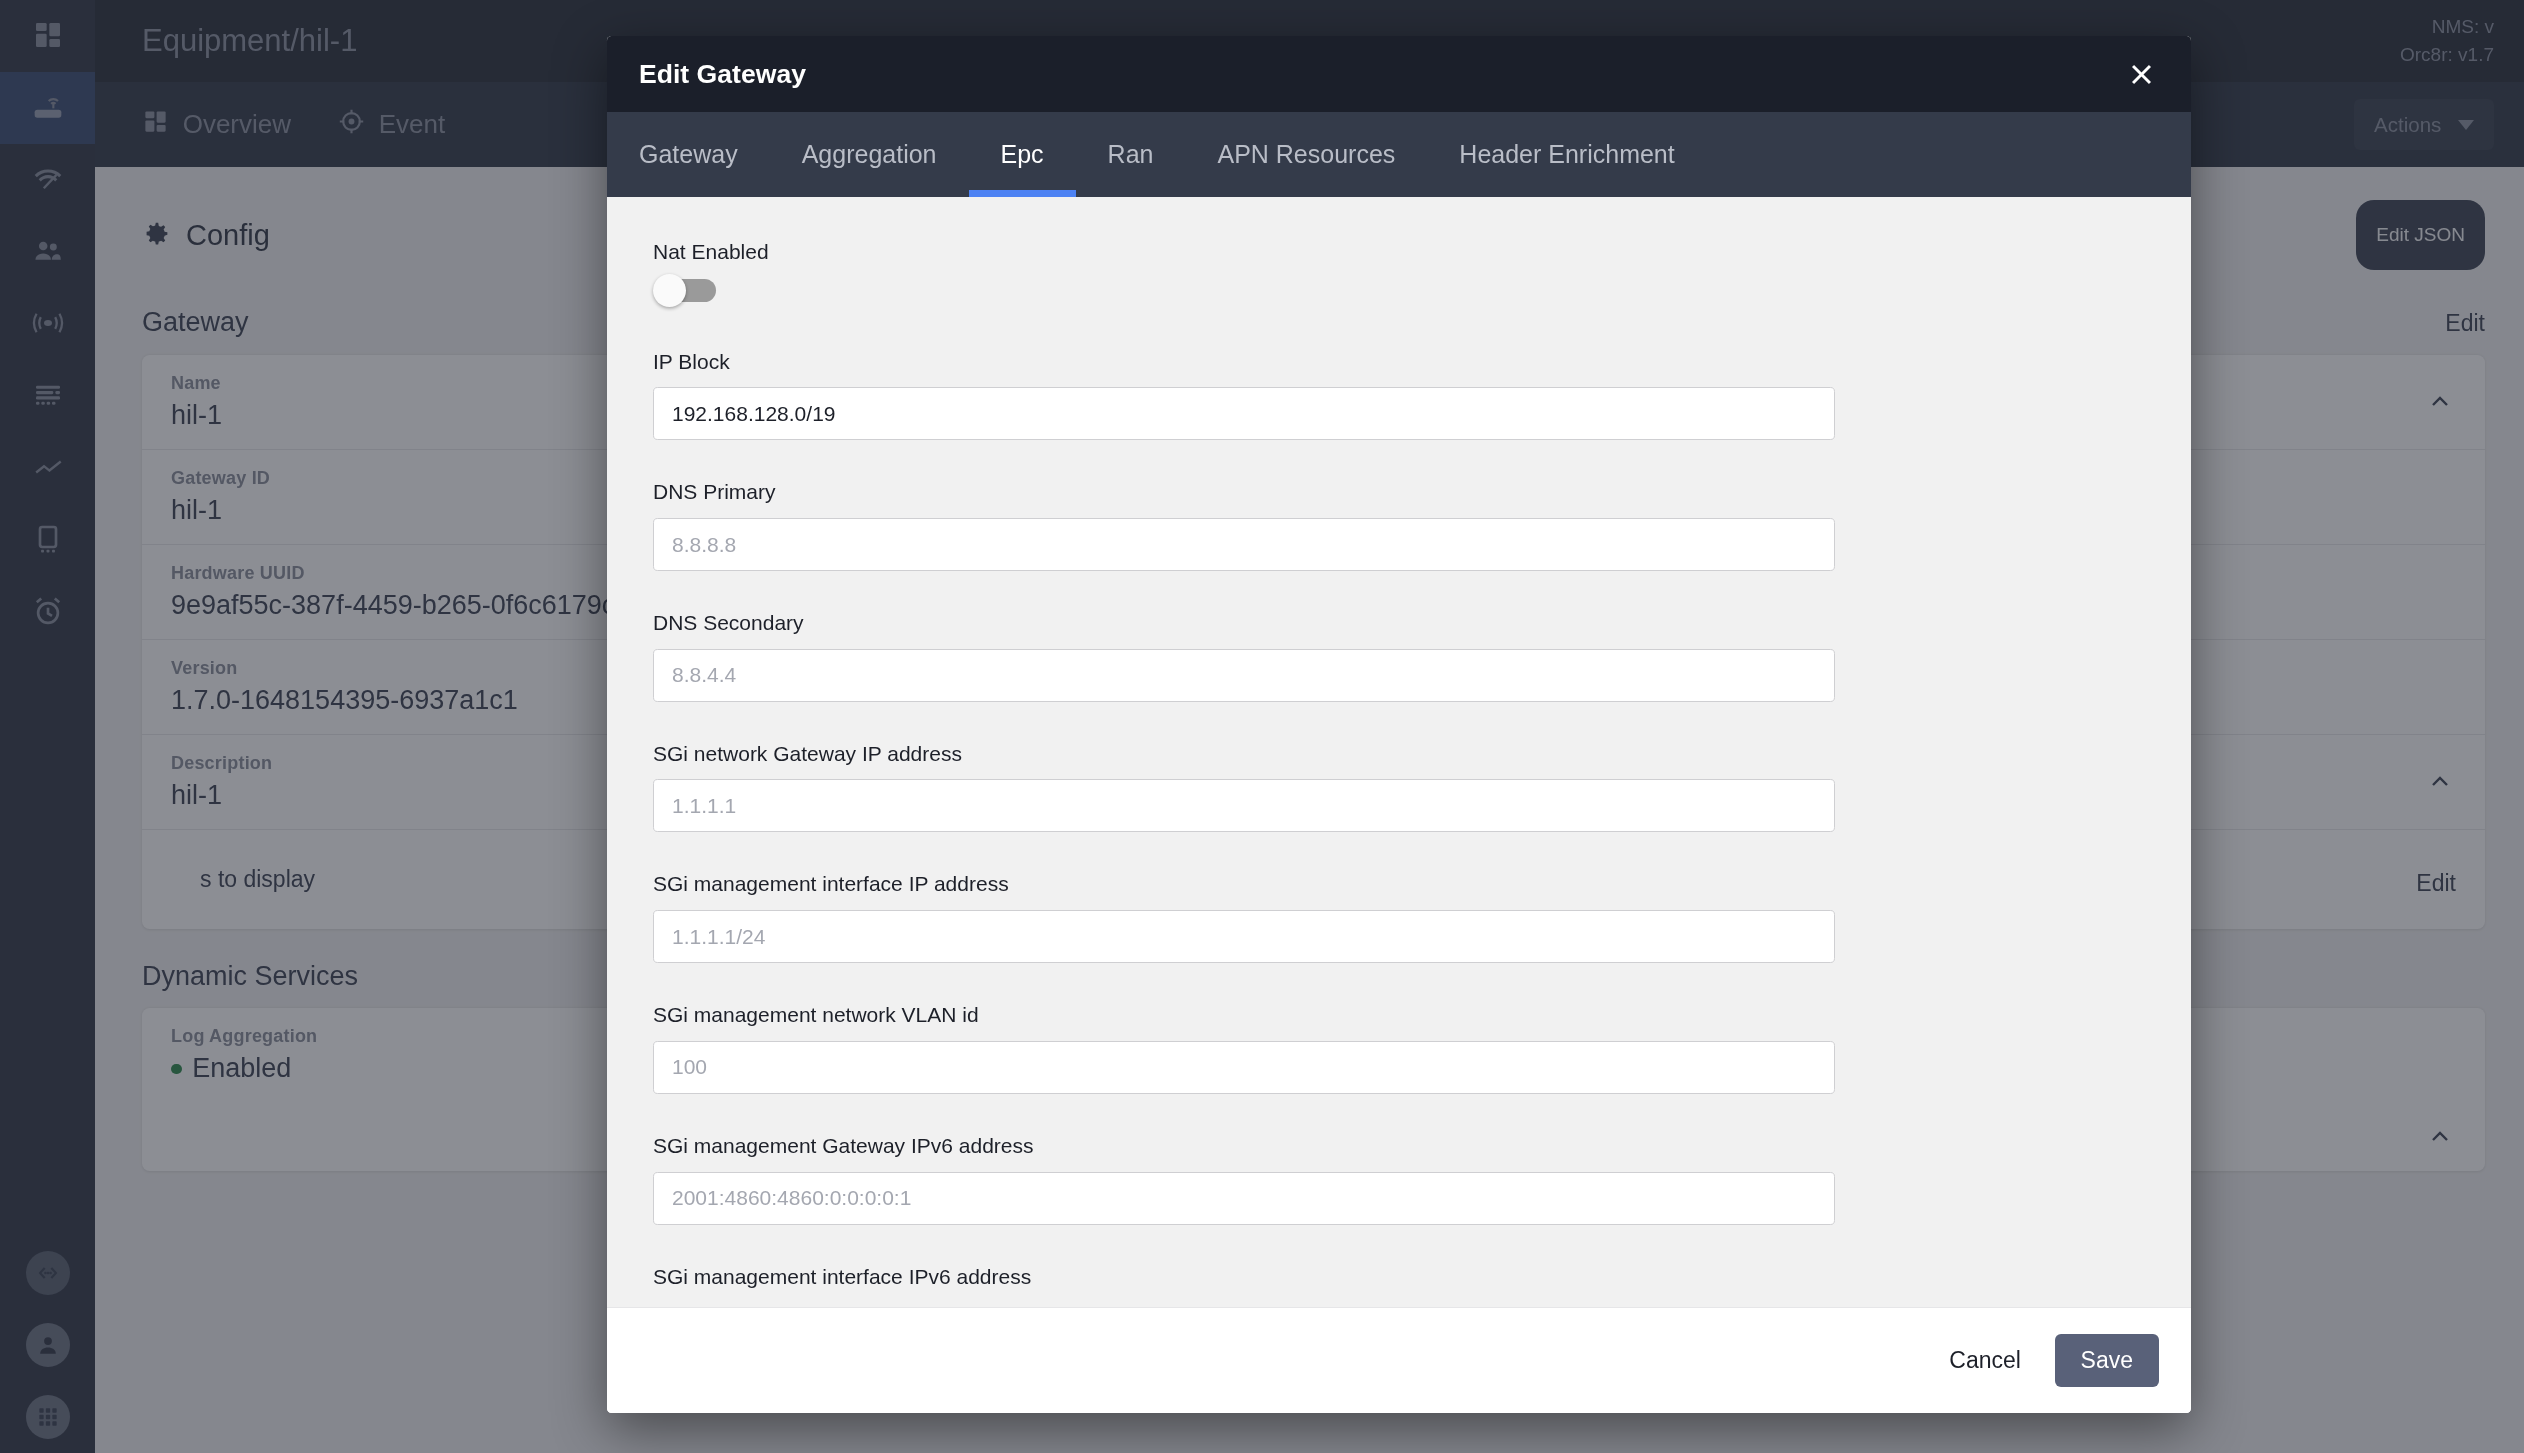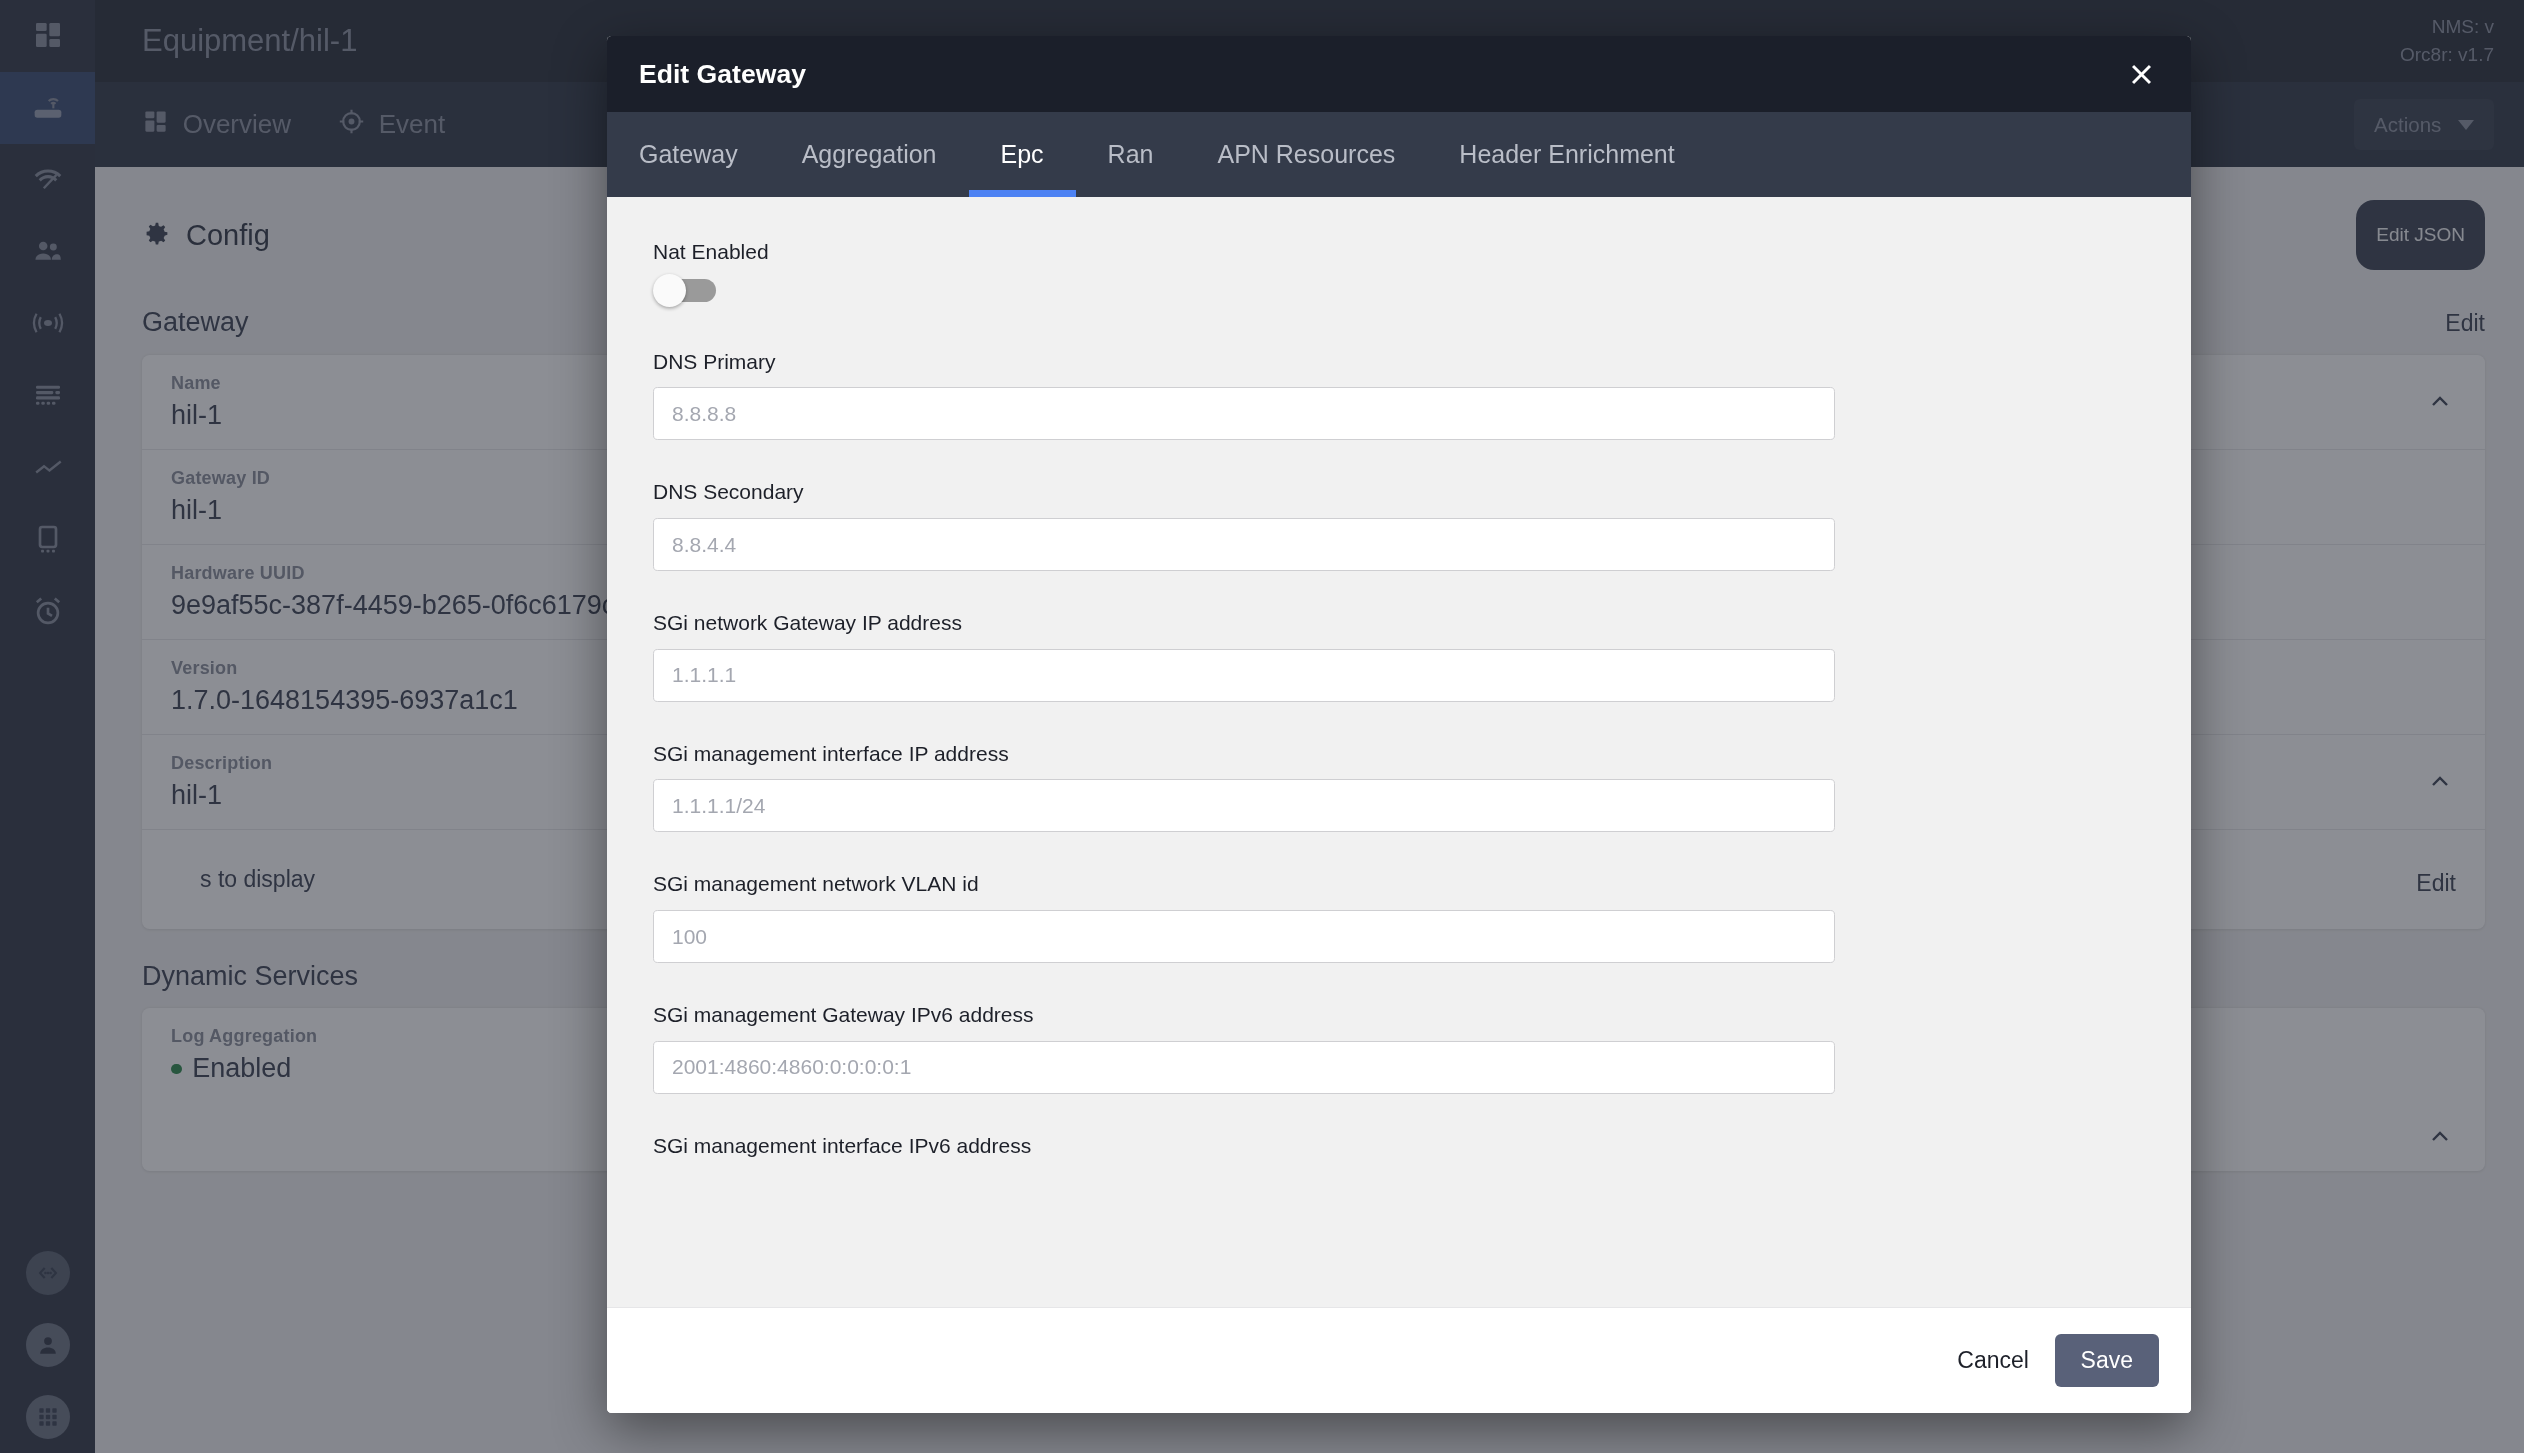--- a/index.html
+++ b/index.html
@@ -243,21 +243,21 @@
     width: 33px; height: 33px;
     background: #fafafa; border-radius: 50%;
     box-shadow: 0 1.5px 3.8px rgba(0,0,0,.32);
   }
 
   #modal-footer {
     flex: 0 0 106px;
     background: #ffffff;
     border-top: 0.8px solid #e6e6e8;
     display: flex; align-items: center; justify-content: flex-end;
-    gap: 18px;
+    gap: 26px;
     padding: 0 32px;
   }
   #cancel-btn {
     background: none; border: none; font-family: inherit;
     font-size: 23px; color: #1d2029; cursor: pointer;
     padding: 10.6px 7.6px;
   }
   #save-btn {
     background: #596179; border: none; border-radius: 6px;
     font-family: inherit; font-size: 23px; color: #fff;
@@ -577,20 +577,24 @@
     <div class="field">
       <div class="field-label">Nat Enabled</div>
       <div class="toggle-wrap">
         <span class="toggle">
           <span class="track"></span>
           <span class="knob"></span>
         </span>
       </div>
     </div>
 
+    <div class="field">
+      <div class="field-label">IP Block</div>
+      <input class="field-input" value="192.168.128.0/19" style="">
+    </div>
 
     <div class="field">
       <div class="field-label">DNS Primary</div>
       <input class="field-input" placeholder="8.8.8.8" style="">
     </div>
 
     <div class="field">
       <div class="field-label">DNS Secondary</div>
       <input class="field-input" placeholder="8.8.4.4" style="">
     </div>

